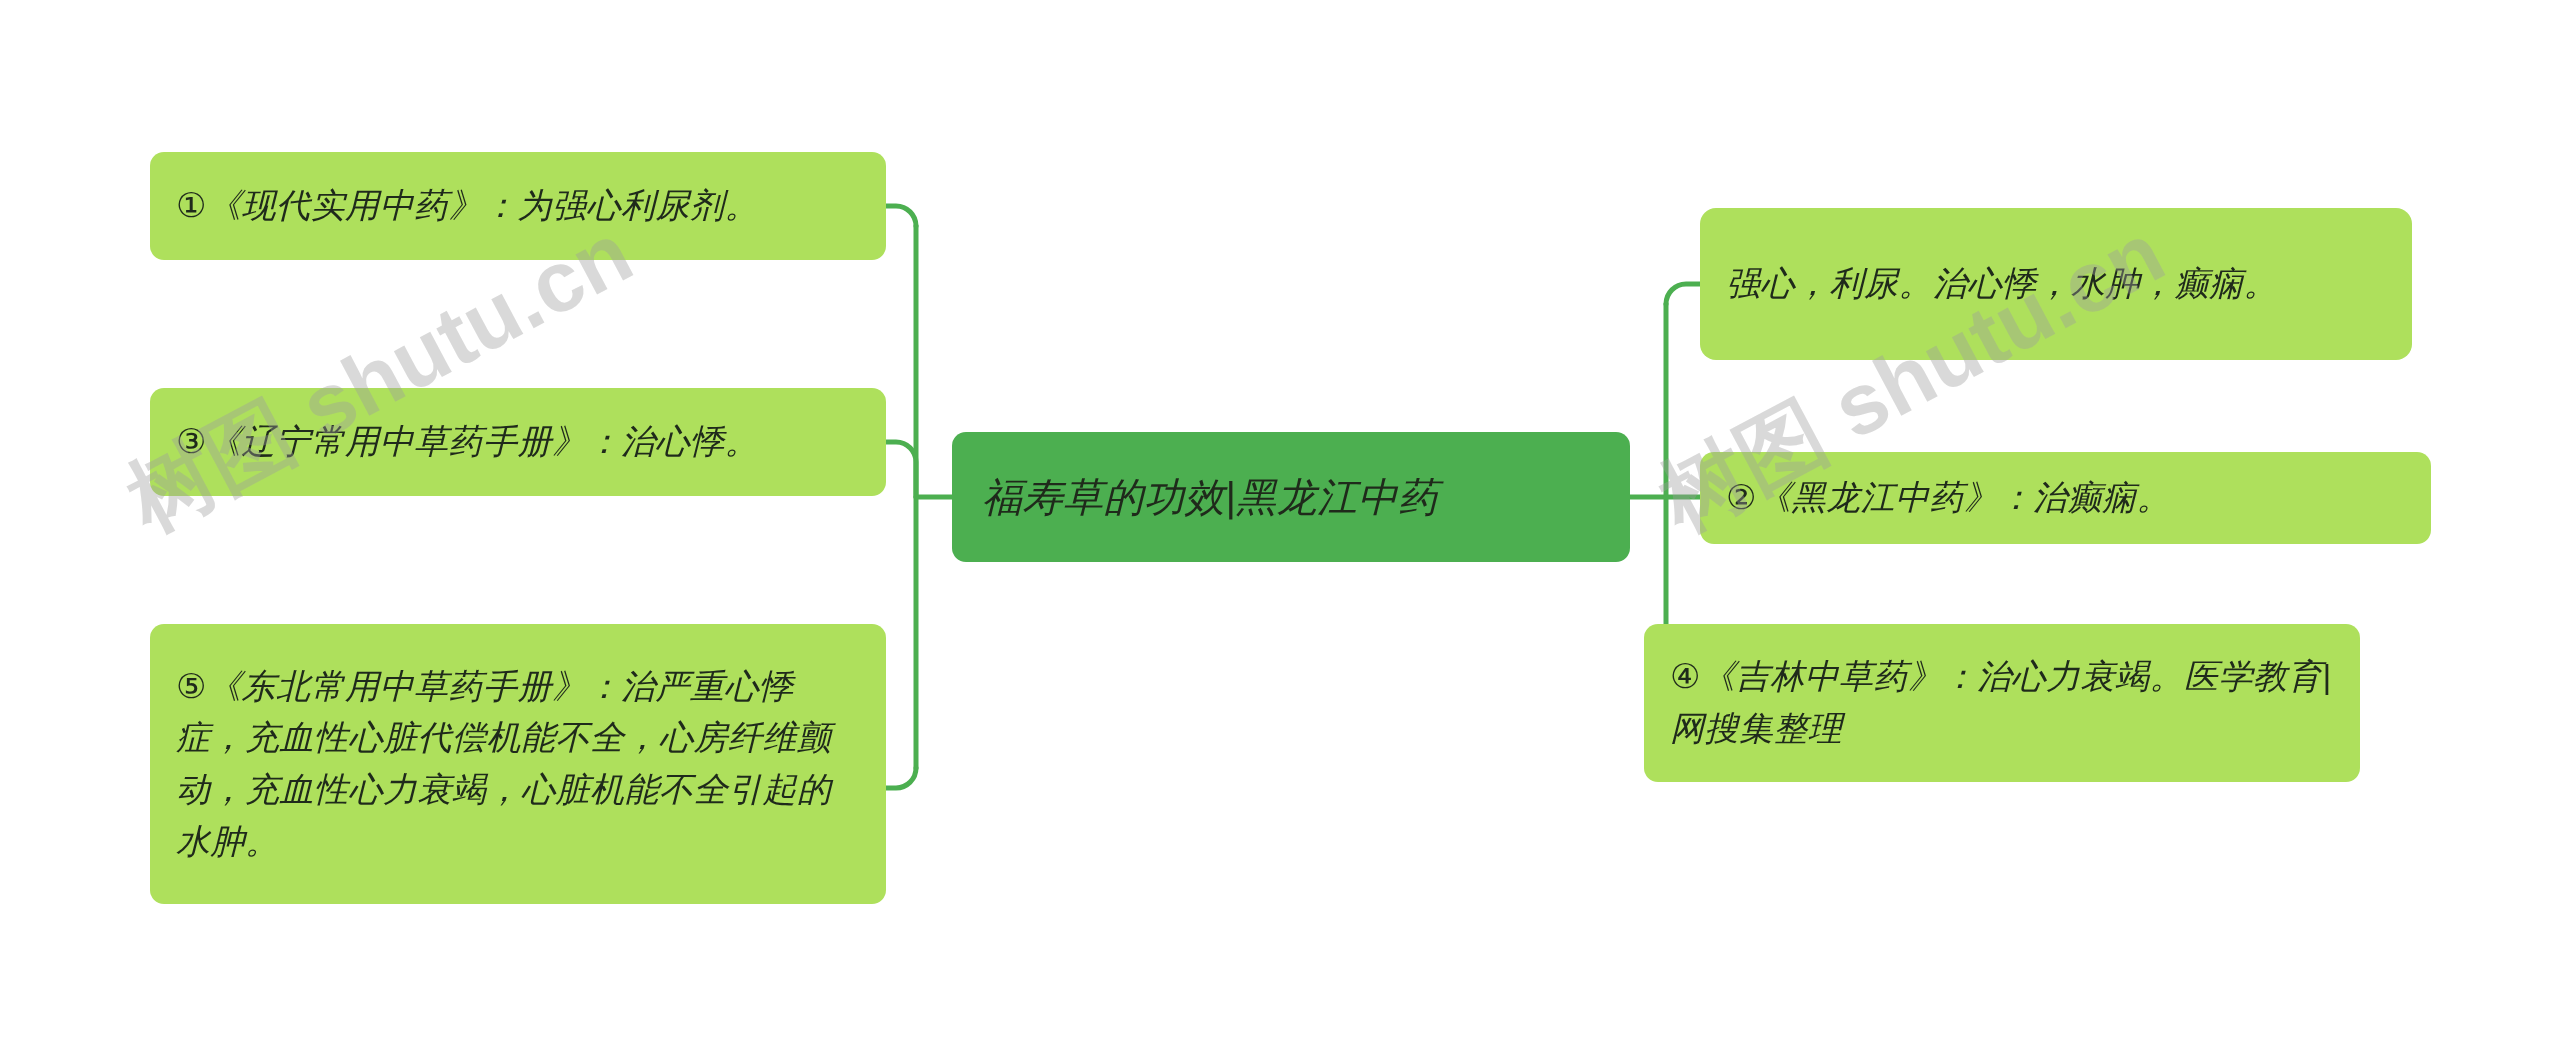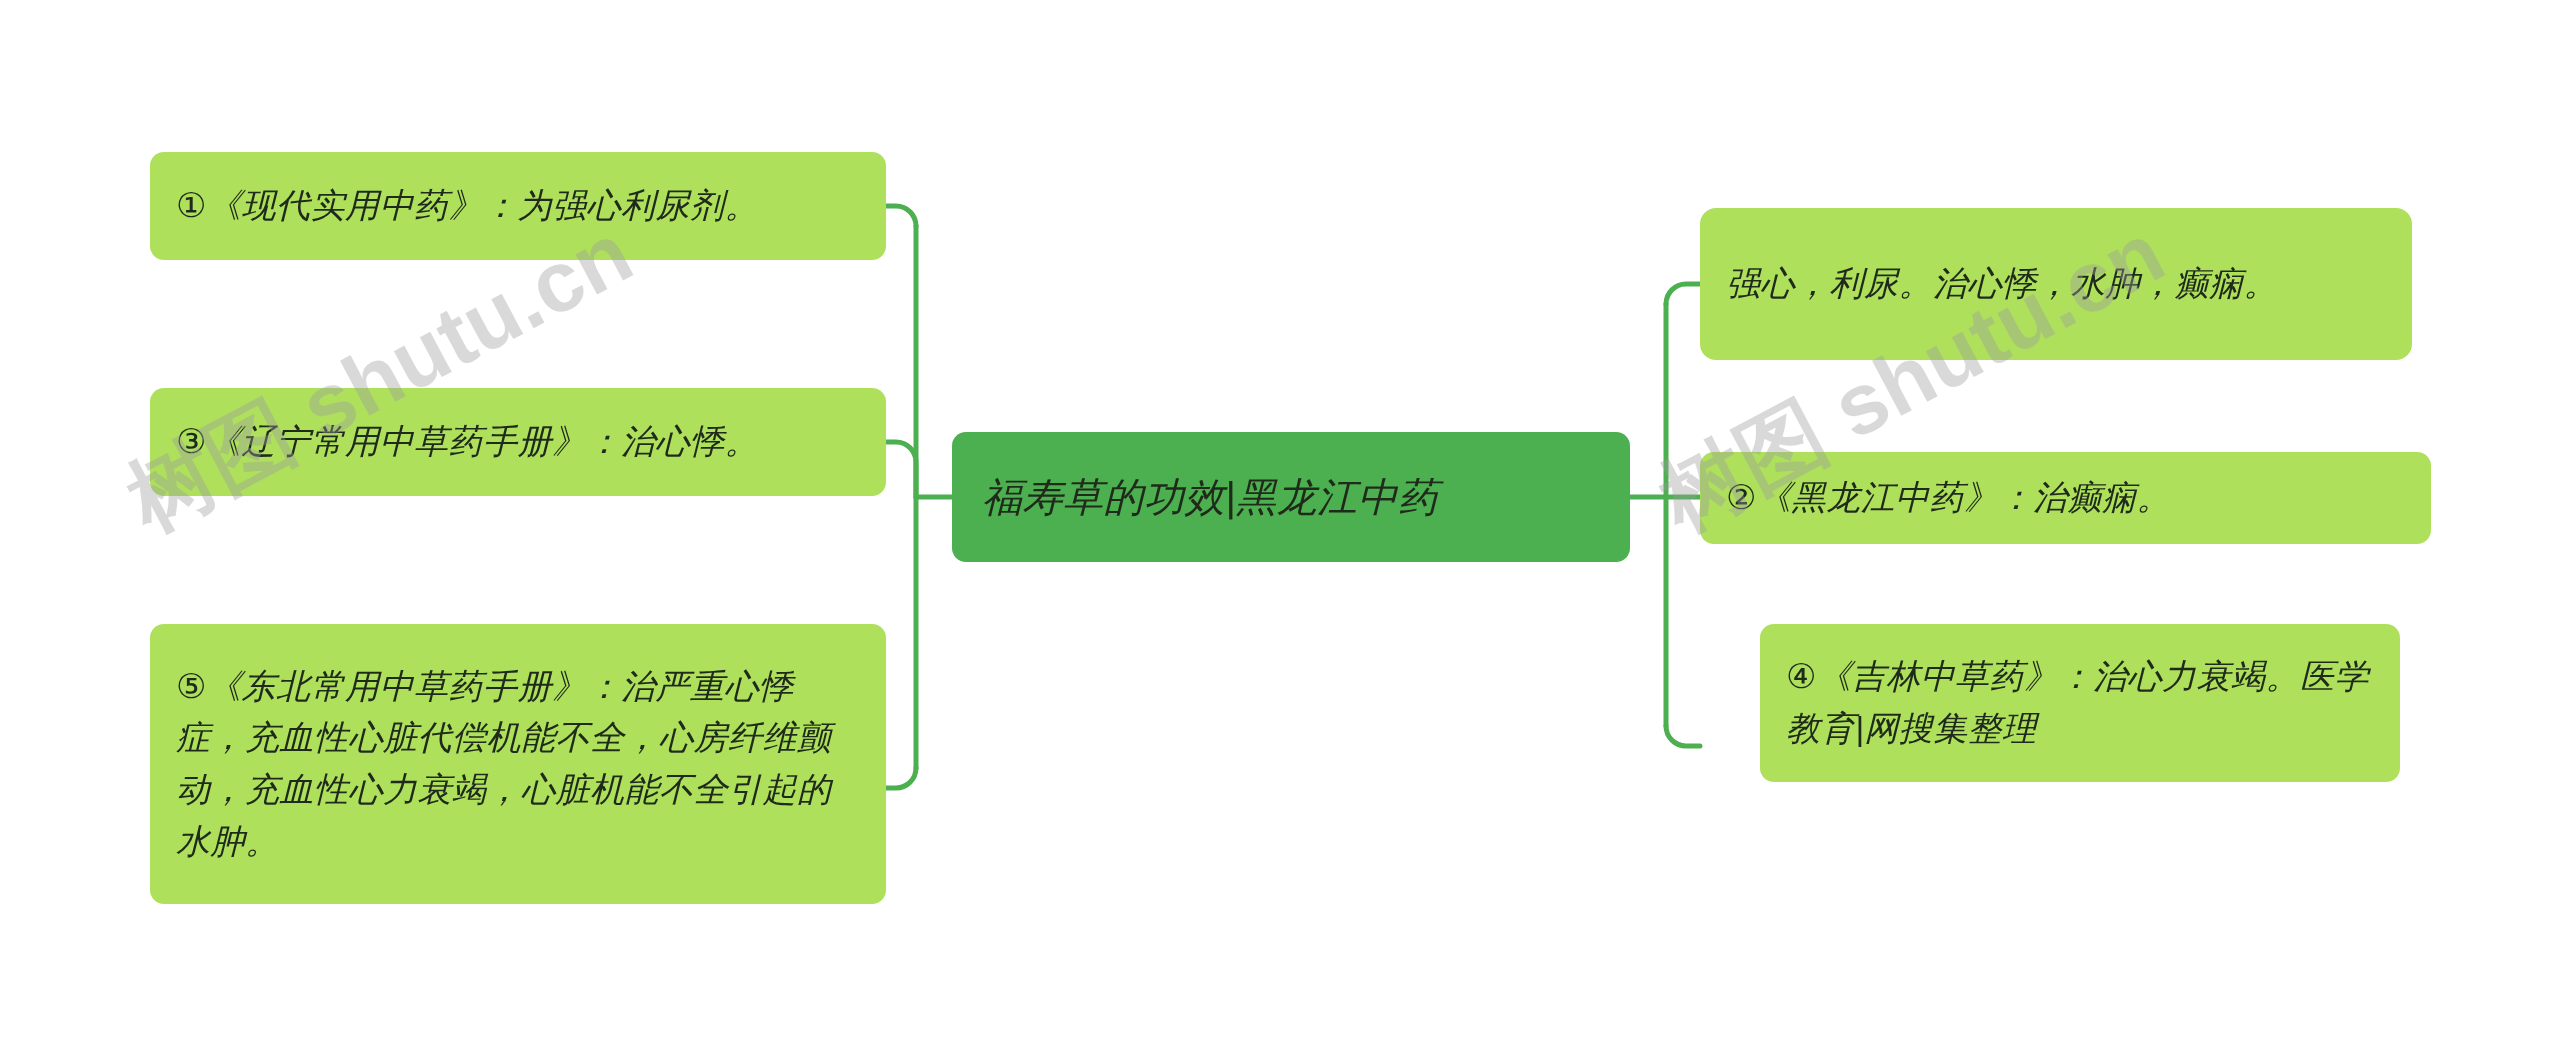--- a/index.html
+++ b/index.html
@@ -82,21 +82,21 @@
   #node-l1 { left: 150px; top: 152px;  width: 736px; height: 108px; }
   #node-l2 { left: 150px; top: 388px;  width: 736px; height: 108px; }
   #node-l3 { left: 150px; top: 624px;  width: 736px; height: 280px; }
 
   
   #node-root { left: 952px; top: 432px; width: 678px; height: 130px; }
 
   
   #node-r1 { left: 1700px; top: 208px; width: 712px; height: 152px; border-radius: 16px; }
   #node-r2 { left: 1700px; top: 452px; width: 731px; height: 92px;  }
-  #node-r3 { left: 1760px; top: 624px; width: 640px; height: 158px; }
+  #node-r3 { left: 1644px; top: 624px; width: 716px; height: 158px; }
 </style>
 </head>
 <body>
 
 <div id="canvas">
 
   <svg id="connectors" viewBox="0 0 2560 1050" width="2560" height="1050" xmlns="http://www.w3.org/2000/svg">
     <g fill="none" stroke="#4caf50" stroke-width="5" stroke-linecap="round">
 
       <path d="M952,497 L916,497"></path>

